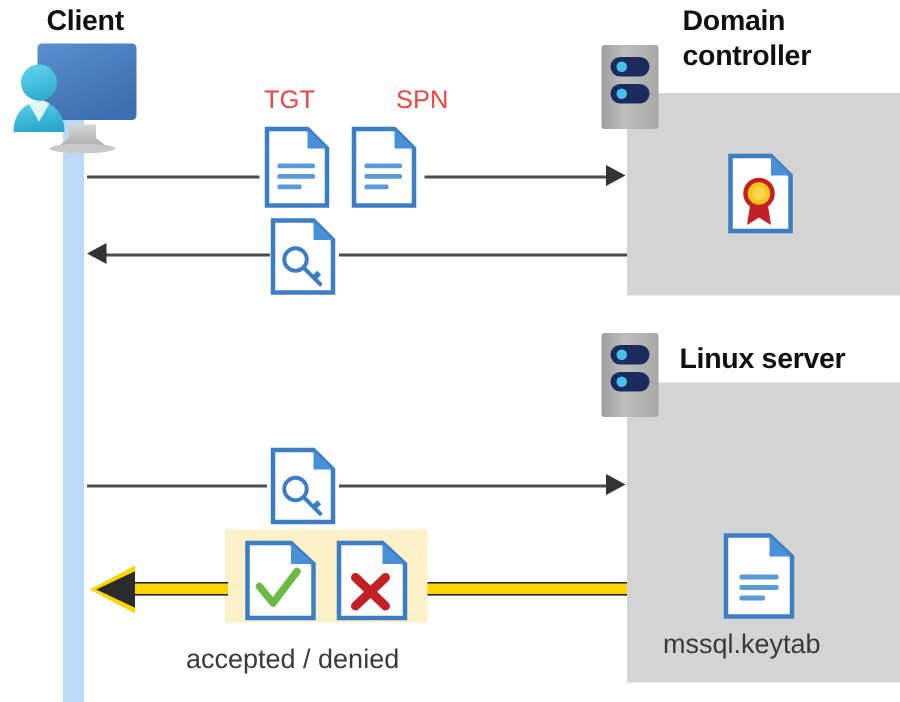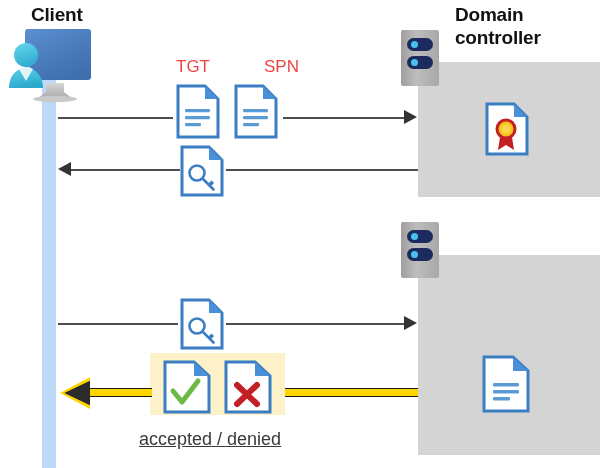--- a/index.html
+++ b/index.html
@@ -146,39 +146,41 @@
   <div class="abs doc" style="left:485px; top:102px; width:44px; height:54px;">
     <svg width="44" height="54" viewBox="0 0 44 54">
       <path d="M2 2 h27 l13 13 v37 h-40 z" fill="#ffffff" stroke="#3b7ec4" stroke-width="3"></path>
       <path d="M29 2 v13 h13 z" fill="#4a90d9"></path>
       <circle cx="21" cy="27" r="9" fill="#f5c51a" stroke="#c32026" stroke-width="3"></circle>
       <path d="M15 35 l-2 13 l8 -5 l8 5 l-2 -13 z" fill="#c32026"></path>
       <circle cx="21" cy="27" r="4.5" fill="#f8d64b"></circle>
     </svg>
   </div>
 
+  <div class="abs title-bold" style="left:453px; top:228px;">Linux server</div>
 
   <div class="abs rack" style="left:401px; top:222px; width:38px; height:56px;">
     <div class="rack-pill" style="left:6px; top:8px; width:26px; height:13px;"></div>
     <div class="rack-dot" style="left:10px; top:11px; width:7px; height:7px;"></div>
     <div class="rack-pill" style="left:6px; top:26px; width:26px; height:13px;"></div>
     <div class="rack-dot" style="left:10px; top:29px; width:7px; height:7px;"></div>
   </div>
 
 
   <div class="abs doc" style="left:482px; top:355px; width:48px; height:58px;">
     <svg width="48" height="58" viewBox="0 0 48 58">
       <path d="M2 2 h29 l15 14 v40 h-44 z" fill="#ffffff" stroke="#3b7ec4" stroke-width="3"></path>
       <path d="M31 2 v14 h15 z" fill="#4a90d9"></path>
       <rect x="11" y="28" width="26" height="3.4" rx="1.2" fill="#5b9bd5"></rect>
       <rect x="11" y="35" width="26" height="3.4" rx="1.2" fill="#5b9bd5"></rect>
       <rect x="11" y="42" width="17" height="3.4" rx="1.2" fill="#5b9bd5"></rect>
     </svg>
   </div>
 
+  <div class="abs lbl-big" style="left:442px; top:418px;">mssql.keytab</div>
 
   <div class="abs lbl" style="left:176px; top:57px;">TGT</div>
   <div class="abs lbl" style="left:235px; top:57px;margin-left:29px;">SPN</div>
 
   <div class="abs conn" style="left:58px; top:117px; width:115px;"></div>
   <div class="abs conn" style="left:283px; top:117px; width:125px;"></div>
   <div class="abs" style="left:404px; top:110px; width:0; height:0;
               border-top:7px solid transparent; border-bottom:7px solid transparent;
               border-left:13px solid #333333;"></div>
 
@@ -260,15 +262,15 @@
   </div>
 
   <div class="abs doc" style="left:224px; top:360px; width:48px; height:54px;">
     <svg width="48" height="54" viewBox="0 0 48 54">
       <path d="M2 2 h29 l15 14 v36 h-44 z" fill="#ffffff" stroke="#3b7ec4" stroke-width="3"></path>
       <path d="M31 2 v14 h15 z" fill="#4a90d9"></path>
       <path d="M13 25 l20 19 M33 25 l-20 19" stroke="#c32026" stroke-width="6" stroke-linecap="round"></path>
     </svg>
   </div>
 
-  <div class="abs lbl-big" style="left:139px; top:428px;text-decoration:underline;">accepted / denied</div>
+  <div class="abs lbl-big" style="left:124px; top:428px;">accepted / denied</div>
 
 </div>
 
 </body></html>

